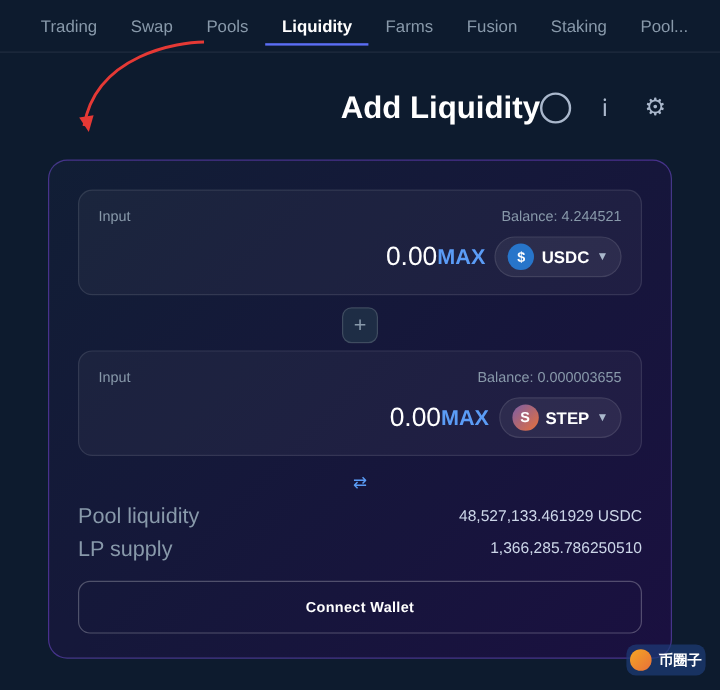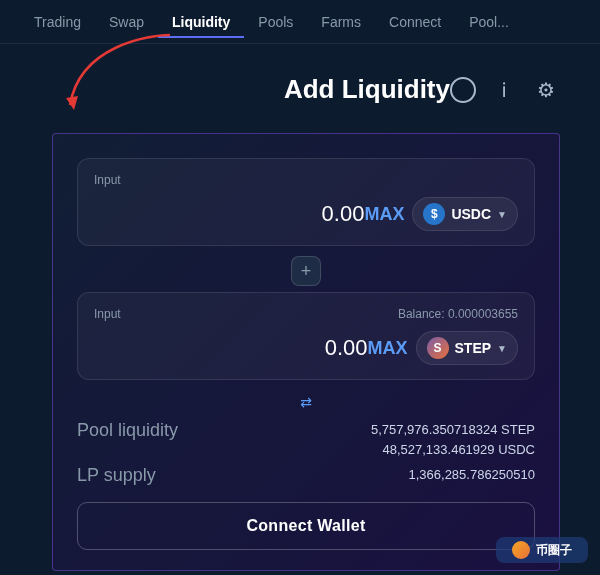--- a/index.html
+++ b/index.html
@@ -83,24 +83,23 @@
       width: 26px;
       height: 26px;
       border: 2px solid #aab8cc;
       border-radius: 50%;
     }
 
     
     .card {
       background: linear-gradient(135deg, #111e35 0%, #1a1040 100%);
       border: 1px solid rgba(120, 80, 220, 0.5);
-      border-radius: 4px;
+      border-radius: 16px;
       padding: 24px 24px 20px 24px;
       position: relative;
-      margin-left: 12px;
     }
 
     
     .input-box {
       background: rgba(255,255,255,0.04);
       border: 1px solid rgba(255,255,255,0.1);
       border-radius: 12px;
       padding: 14px 16px;
       margin-bottom: 10px;
     }
@@ -236,21 +235,21 @@
     }
 
     
     .connect-btn {
       width: 100%;
       padding: 14px;
       background: transparent;
       border: 1.5px solid rgba(255,255,255,0.25);
       border-radius: 10px;
       color: #fff;
-      font-size: 16px;
+      font-size: 12px;
       font-weight: 600;
       cursor: pointer;
       letter-spacing: 0.3px;
     }
 
     
     .arrow-annotation {
       position: absolute;
       top: 30px;
       left: 50px;
@@ -261,21 +260,21 @@
       height: 90px;
     }
 
     
     .watermark {
       position: absolute;
       bottom: 12px;
       right: 12px;
       background: rgba(30, 60, 120, 0.7);
       border-radius: 8px;
-      padding: 4px 16px;
+      padding: 4px 3px;
       display: flex;
       align-items: center;
       gap: 6px;
     }
     .watermark-circle {
       width: 18px;
       height: 18px;
       background: linear-gradient(135deg, #f5a623, #e8703a);
       border-radius: 50%;
     }
@@ -284,24 +283,25 @@
       font-size: 12px;
       font-weight: 600;
     }
   </style>
 </head>
 <body>
 
 <nav class="nav">
   <div class="nav-item">Trading</div>
   <div class="nav-item">Swap</div>
+  <div class="nav-item">Pools</div>
   <div class="nav-item active">Liquidity</div>
-  <div class="nav-item">Pools</div>
   <div class="nav-item">Farms</div>
-  <div class="nav-item">Connect</div>
+  <div class="nav-item">Fusion</div>
+  <div class="nav-item">Staking</div>
   <div class="nav-item">Pool...</div>
 </nav>
 
 <div class="arrow-annotation">
   <svg class="arrow-svg" viewBox="0 0 140 90" fill="none" xmlns="http://www.w3.org/2000/svg">
     <path d="M 120 5 C 100 5, 30 15, 20 75" stroke="#e53935" stroke-width="2.5" fill="none"></path>
     <polygon points="16,68 24,80 28,66" fill="#e53935"></polygon>
   </svg>
 </div>
 
@@ -315,20 +315,23 @@
       <div class="header-icon">⚙</div>
     </div>
   </div>
 
   <div class="card">
 
     
     <div class="input-box">
       <div class="input-label-row">
         <span class="input-label">Input</span>
+        <span class="balance-text">
+          <span>Balance:</span>&nbsp;<span>4.244521</span>
+        </span>
       </div>
       <div class="input-value-row">
         <span class="input-value">0.00</span>
         <div class="input-right">
           <button class="max-btn">MAX</button>
           <div class="token-selector">
             <div class="token-icon usdc">$</div>
             <span>USDC</span>
             <span class="chevron">▼</span>
           </div>
@@ -365,21 +368,20 @@
     
     <div class="rate-row">
       <span class="swap-arrows">⇄</span>
     </div>
 
     
     <div class="pool-info">
       <div class="pool-row">
         <span class="pool-label">Pool liquidity</span>
         <div class="pool-values">
-          <div>5,757,976.350718324 STEP</div>
           <div>48,527,133.461929 USDC</div>
         </div>
       </div>
       <div class="pool-row">
         <span class="pool-label">LP supply</span>
         <div class="pool-values">1,366,285.786250510</div>
       </div>
     </div>
 
     

